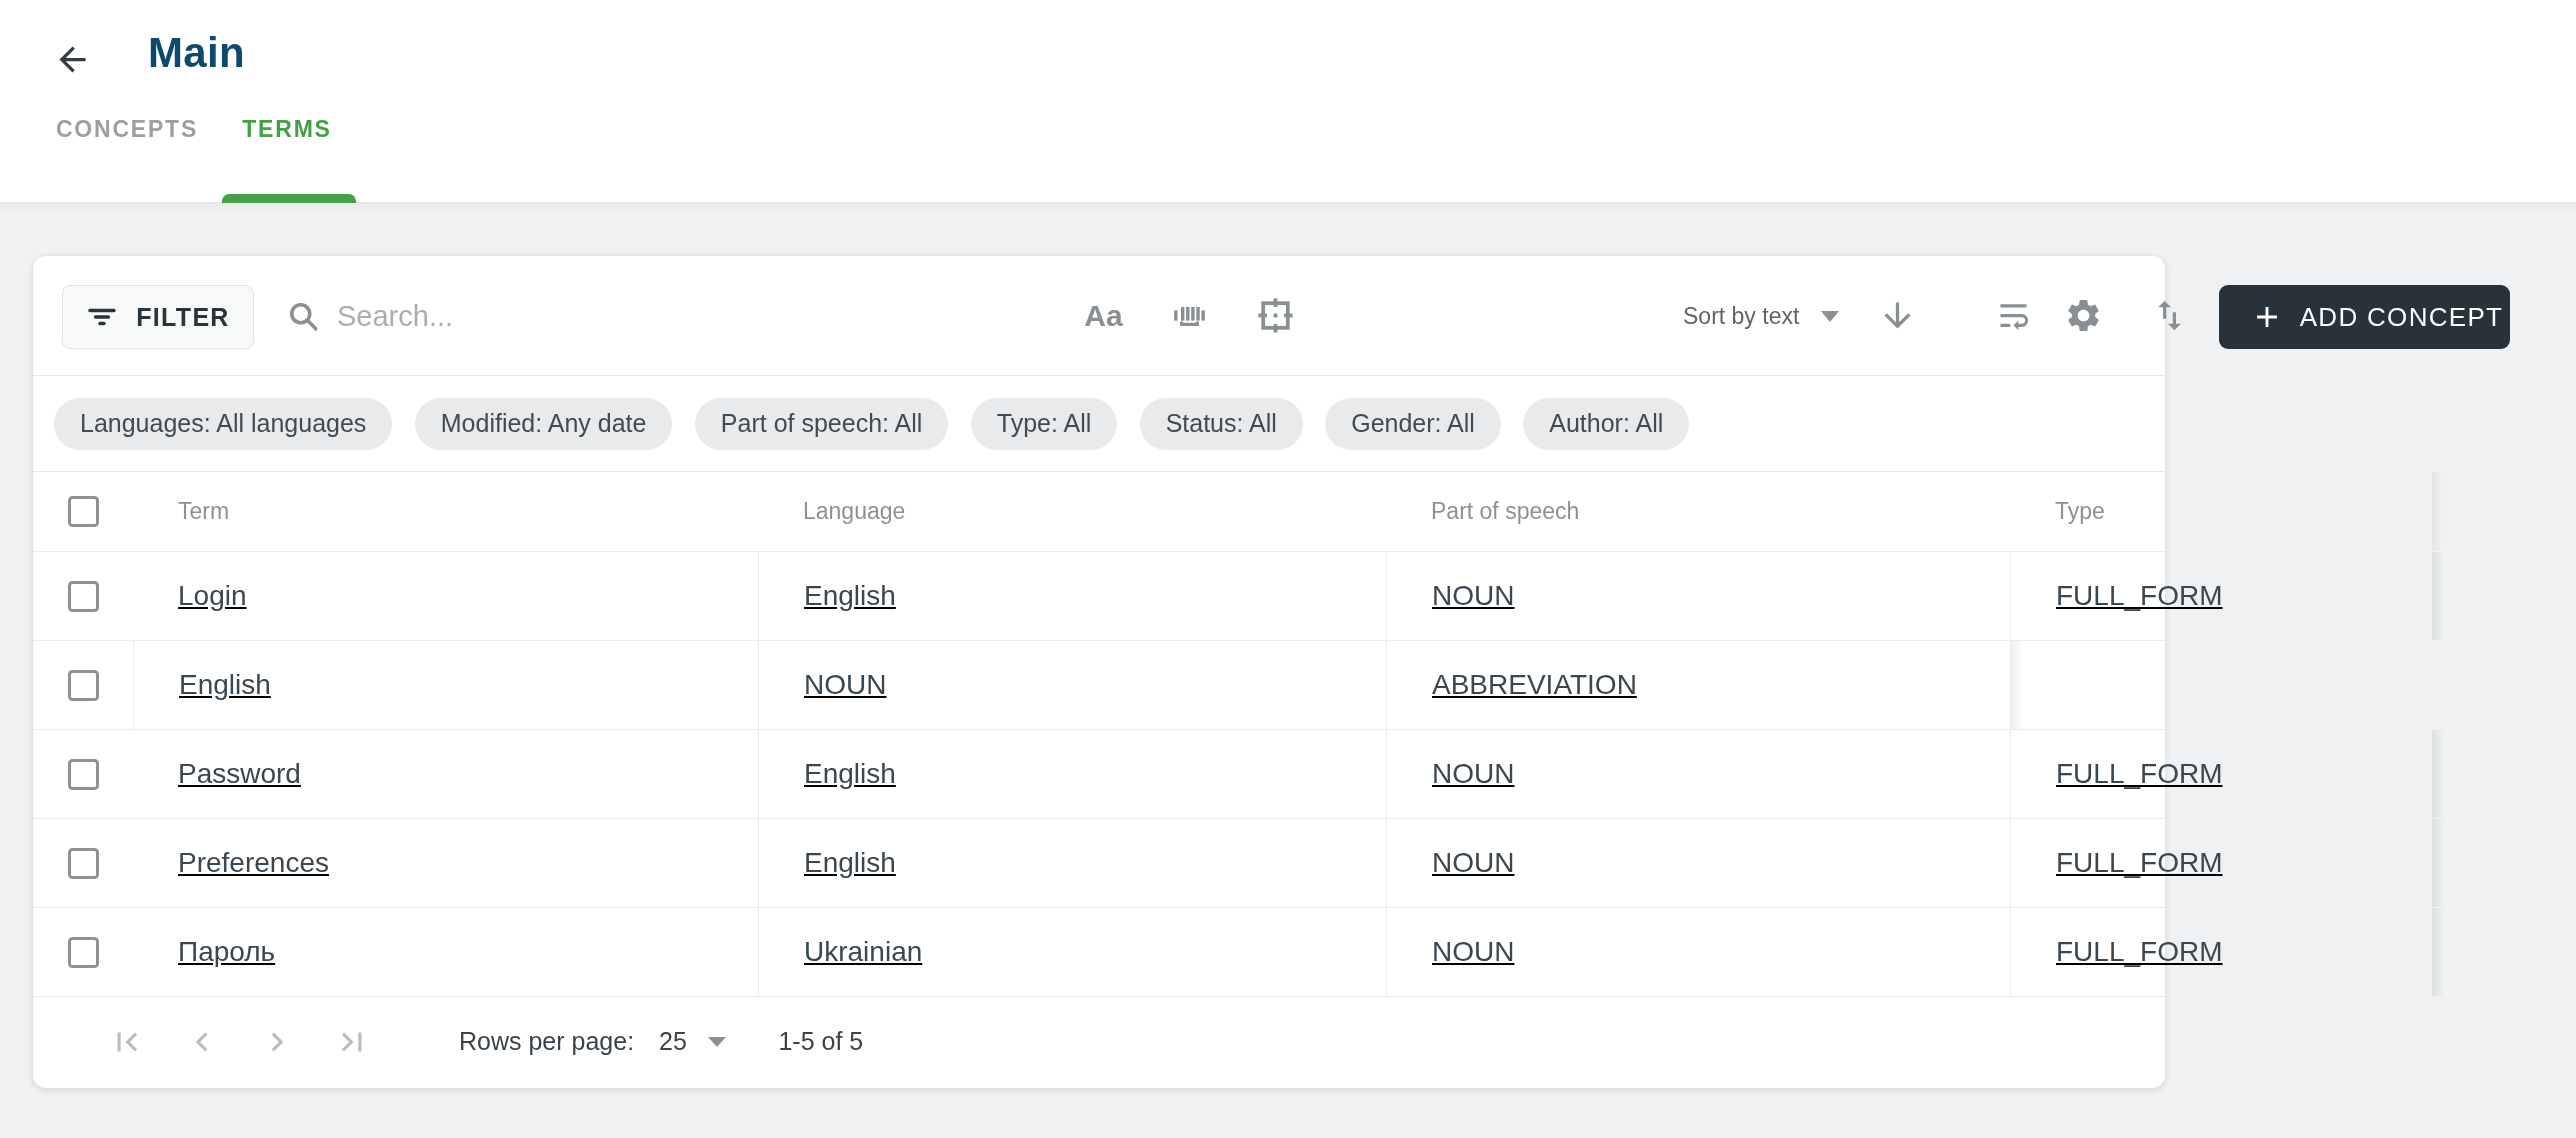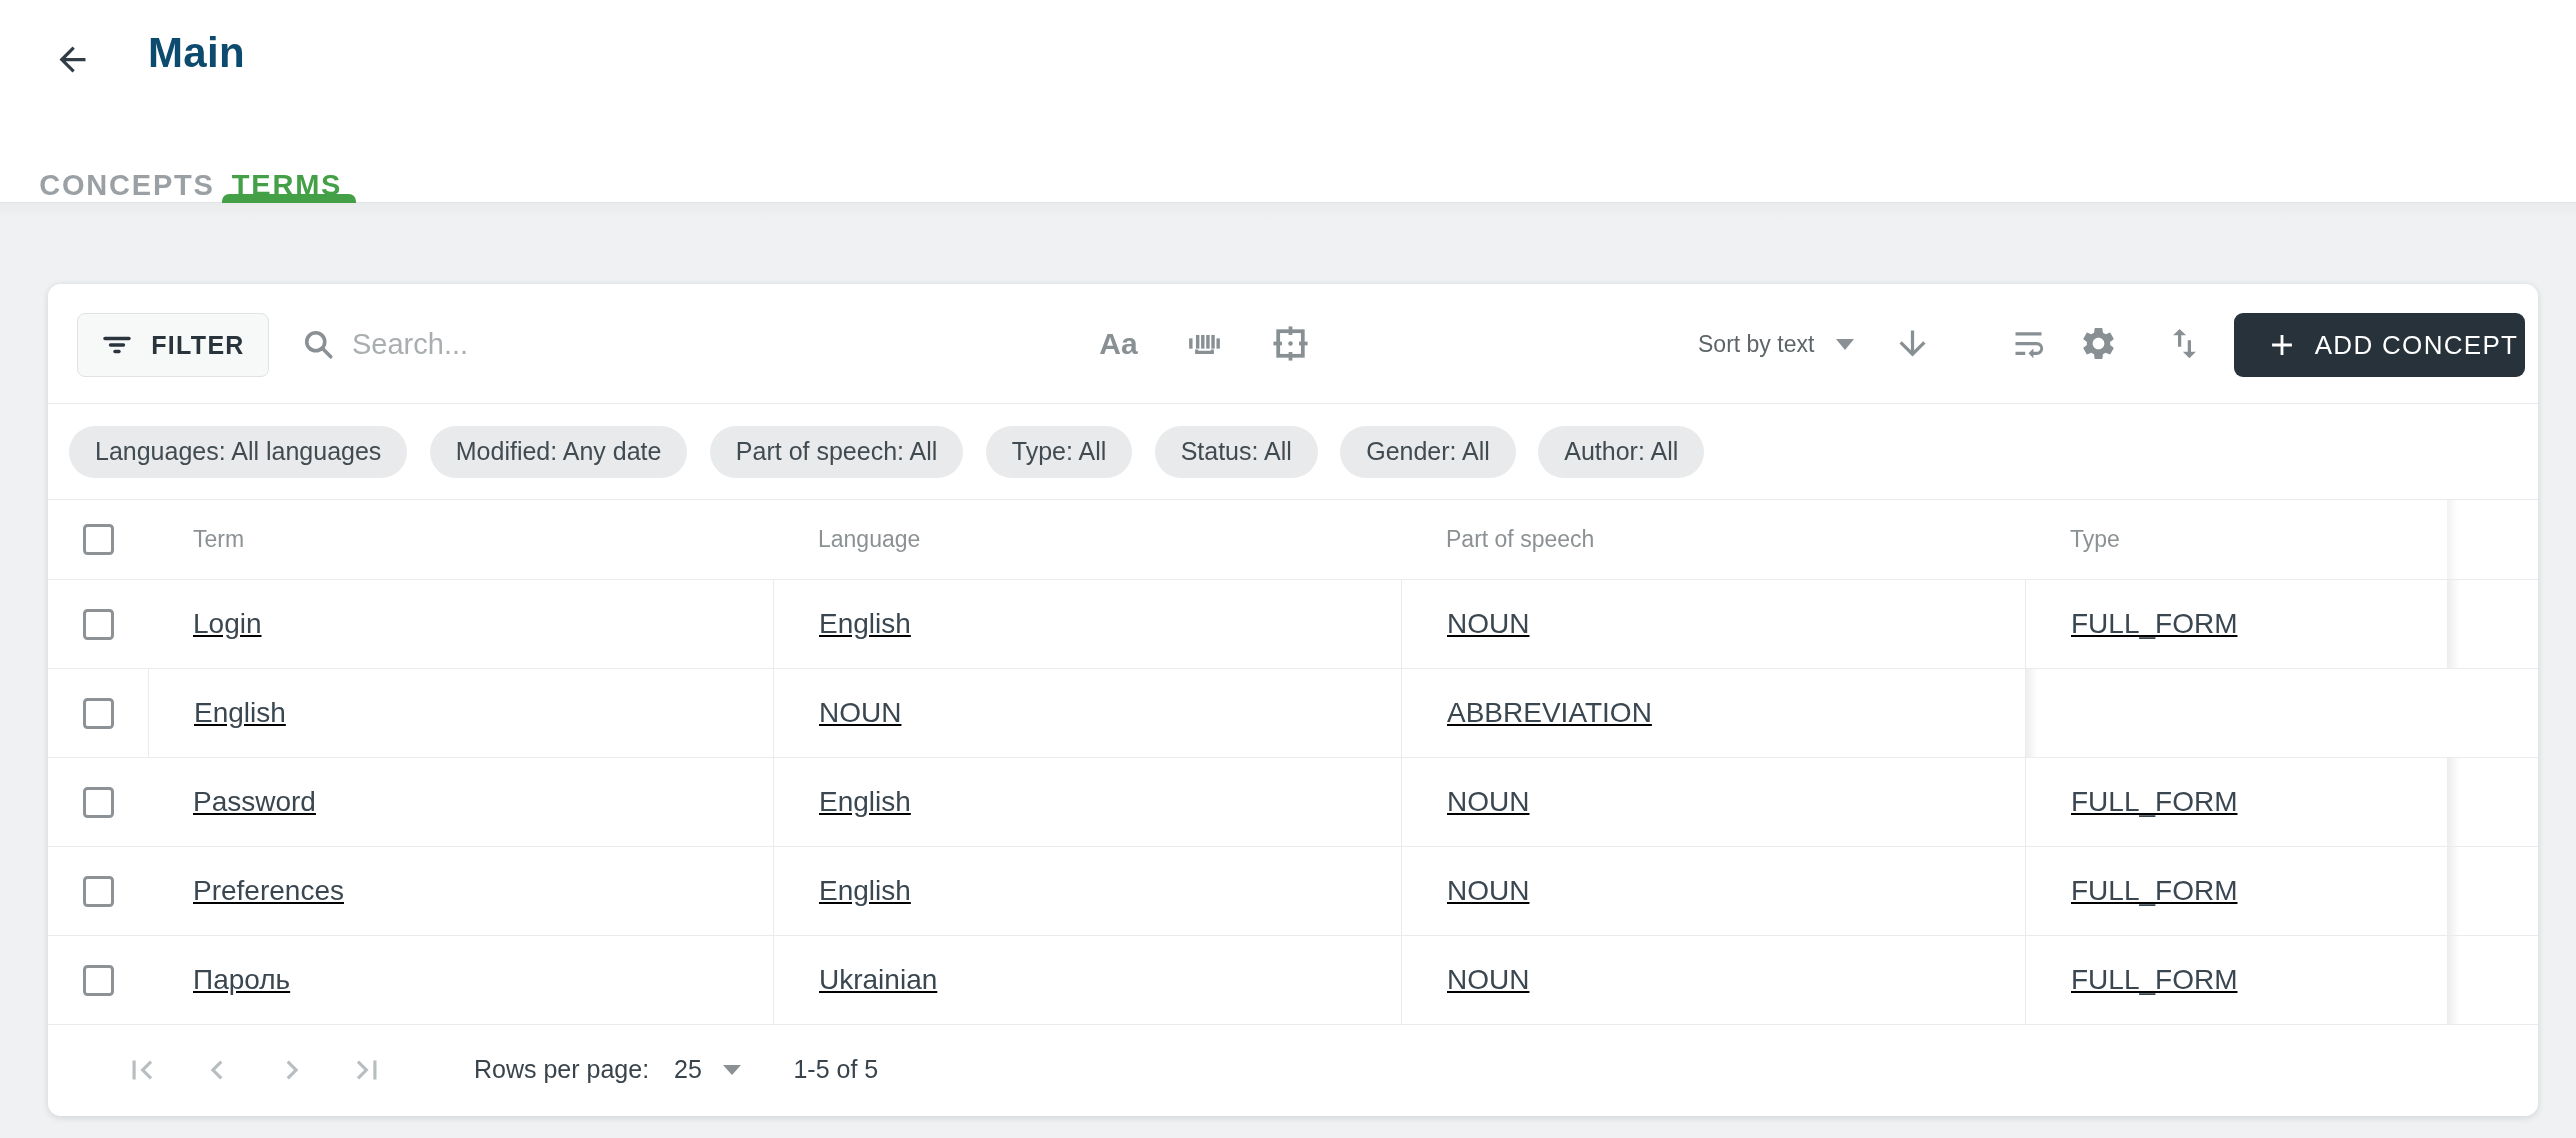--- a/index.html
+++ b/index.html
@@ -7,33 +7,33 @@
               font-family:"Liberation Sans", sans-serif; background:#eff1f2; }
 
   
   .app-header { position:relative; width:2576px; height:203px; background:#ffffff;
                 border-bottom:1.8px solid #e2e4e5; }
   .back-btn { position:absolute; left:47px; top:34px; width:50px; height:50px;
               display:flex; align-items:center; justify-content:center; color:#323c44; cursor:pointer; }
   .page-title { position:absolute; left:148px; top:29px; font-size:42px; font-weight:700;
                 color:#0c4a6e; letter-spacing:0.3px; }
   .tabs { position:absolute; left:36px; bottom:0; height:86px; display:flex; }
-  .tab { height:86px; display:flex; align-items:flex-end; justify-content:center;
-         font-size:29px; font-weight:700; letter-spacing:1.8px; cursor:pointer; }
+  .tab { height:86px; display:flex; align-items:flex-start; justify-content:center;
+         font-size:23px; font-weight:700; letter-spacing:1.8px; cursor:pointer; }
   .tab-concepts { width:182px; color:#9aa0a4; }
   .tab-terms { width:138px; color:#43a047; position:relative; }
   .tab-indicator { position:absolute; left:3.6px; bottom:-1.8px; width:134px; height:9.8px;
                    background:#43a047; border-radius:7.2px 7.2px 0 0; }
 
   
   .page-body { position:relative; width:2576px; height:934px;
                background:linear-gradient(180deg,#e9ebec 0px,#eff1f2 16px); }
 
-  .card { position:absolute; left:48px; top:53px; width:2490px; height:832px;
-          background:#ffffff; border-radius:12.5px; box-shadow:0 1.8px 6.3px rgba(40,50,60,.14);margin-top:28px; }
+  .card { position:absolute; left:33px; top:53px; width:2132px; height:832px;
+          background:#ffffff; border-radius:12.5px; box-shadow:0 1.8px 6.3px rgba(40,50,60,.14); }
 
   
   .toolbar { position:relative; height:120px; border-bottom:0.9px solid #e8eaeb; }
   .filter-btn { position:absolute; left:29px; top:29px; width:192px; height:64px;
                 background:#f7f8f8; border:1.8px solid #e0e2e3; border-radius:8px;
                 display:flex; align-items:center; justify-content:center; gap:18px;
                 color:#29343c; cursor:pointer; }
   .filter-btn .lbl { font-size:25px; font-weight:700; letter-spacing:1.3px; }
   .search-wrap { position:absolute; left:252px; top:0; height:120px; display:flex; align-items:center; gap:16px; }
   .search-wrap svg { color:#8a9094; }

